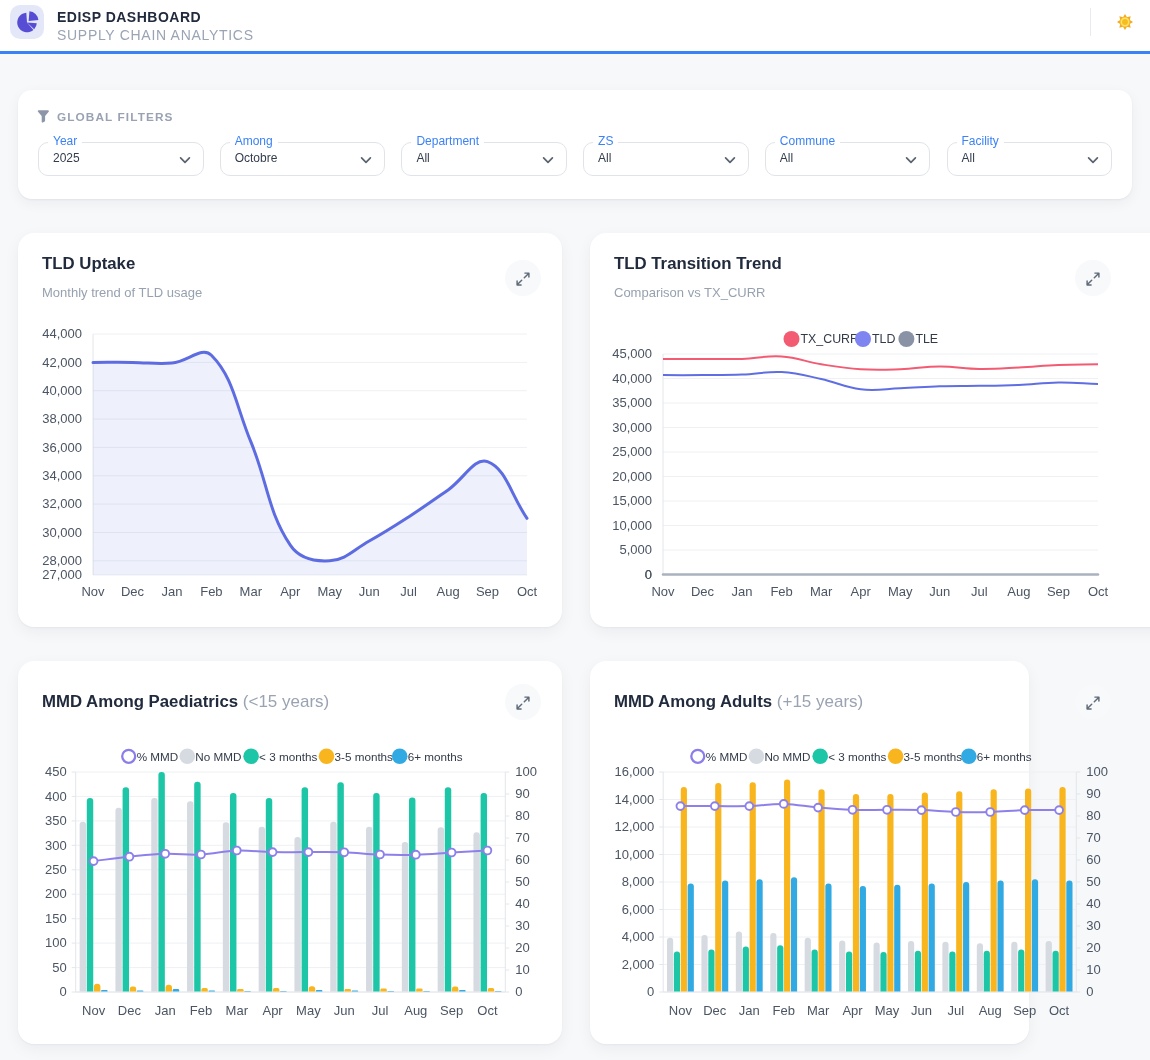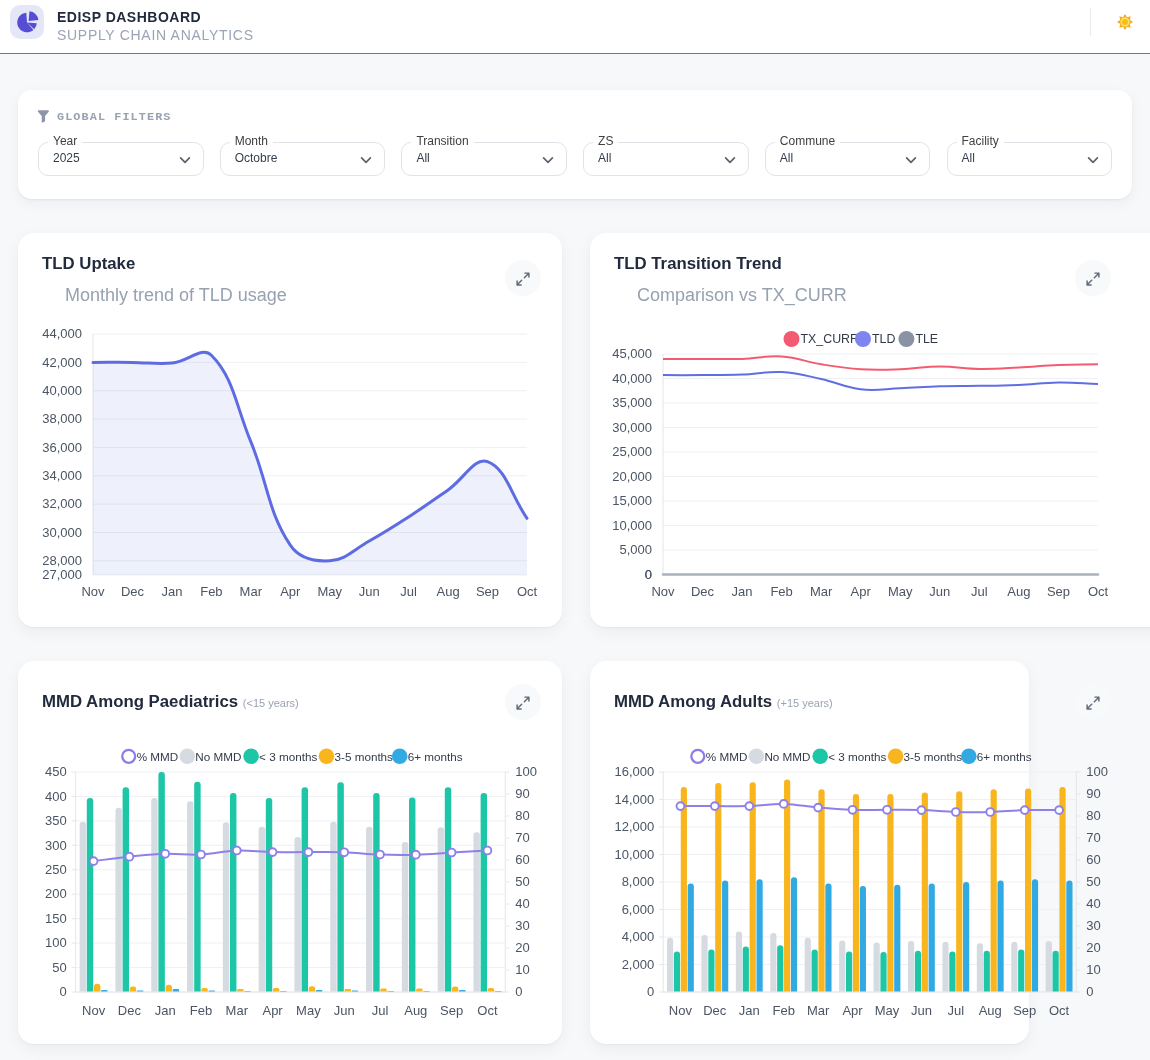--- a/index.html
+++ b/index.html
@@ -1,29 +1,29 @@
 <!DOCTYPE html>
 <html><head><meta charset="utf-8"><style>
 * { margin:0; padding:0; box-sizing:border-box; }
 html,body { width:1150px; height:1060px; background:#f6f8fa; font-family:"Liberation Sans",sans-serif; overflow:hidden; }
-.hdr { position:absolute; left:0; top:0; width:1150px; height:54px; background:#fff; border-bottom:1px solid #3b82f6; }
+.hdr { position:absolute; left:0; top:0; width:1150px; height:54px; background:#fff; border-bottom:3px solid #3b82f6; }
 .logo { position:absolute; left:10px; top:5px; width:34px; height:34px; border-radius:10px; background:#e4e7f8; }
 .htitle { position:absolute; left:57px; top:8.5px; font-size:14px; font-weight:700; color:#212b3d; letter-spacing:0.5px; }
 .hsub { position:absolute; left:57px; top:27px; font-size:14px; color:#9aa4b4; letter-spacing:0.7px; }
 .hdiv { position:absolute; left:1090px; top:8px; width:1px; height:28px; background:#e7eaef; }
-.panel { position:absolute; left:18px; top:90px; width:1114px; height:109px; background:#fff; border-radius:14px; box-shadow:0 1px 2px rgba(15,23,42,.05),0 4px 14px rgba(15,23,42,.05);font-family:Liberation Mono, monospace; }
+.panel { position:absolute; left:18px; top:90px; width:1114px; height:109px; background:#fff; border-radius:14px; box-shadow:0 1px 2px rgba(15,23,42,.05),0 4px 14px rgba(15,23,42,.05); }
 .gf { position:absolute; left:57px; top:110px; font-size:11.8px; font-weight:700; color:#99a2b3; letter-spacing:1.1px; }
 .sel { position:absolute; top:142px; width:165.7px; height:34px; border:1px solid #e0e4e9; border-radius:10px; background:#fff; }
-.sel .lab { position:absolute; left:9px; top:-9px; background:#fff; padding:0 5px; font-size:12px; font-weight:500; color:#404040; }
+.sel .lab { position:absolute; left:9px; top:-9px; background:#fff; padding:0 5px; font-size:12px; font-weight:500; color:#3b82f6; }
 .sel .val { position:absolute; left:14px; top:8px; font-size:12px; color:#333d4c; }
 .sel .chev { position:absolute; right:12px; top:13px; }
 .card { position:absolute; background:#fff; border-radius:16px; box-shadow:0 1px 2px rgba(15,23,42,.04),0 5px 16px rgba(15,23,42,.05); }
 .ctitle { position:absolute; left:24px; top:21px; font-size:16.8px; font-weight:700; color:#212b3d; }
-.yrs { font-size:11px; font-weight:400; color:#9aa3b2;text-align:center; }
-.csub { position:absolute; left:24px; top:52px; font-size:18px; color:#97a1b0;margin-left:23px; }
+.yrs { font-size:17px; font-weight:400; color:#9aa3b2;text-align:center; }
+.csub { position:absolute; left:24px; top:52px; font-size:13px; color:#97a1b0; }
 .exp { position:absolute; width:36px; height:36px; border-radius:50%; background:#f7f9fa; }
 .expsvg { position:absolute; }
 svg text { font-family:"Liberation Sans",sans-serif; }
 </style></head>
 <body>
 <div class="hdr">
   <div class="logo"></div>
   <svg style="position:absolute;left:0;top:0" width="60" height="54" viewBox="0 0 60 54">
       <path d="M27.00,22.50L33.43,29.90A9.80,9.80 0 1 1 26.32,12.72Z" fill="#564dd4"></path>
       <path d="M27.00,22.50L36.78,23.18A9.80,9.80 0 0 1 34.17,29.18Z" fill="#564dd4"></path>
@@ -45,28 +45,28 @@
   <div class="gf" style="left:39px;top:20px">GLOBAL FILTERS</div>
 </div>
 <div class="sel" style="left:38.0px">
   <span class="lab">Year</span>
   <span class="val">2025</span>
   <svg class="chev" width="12" height="8" viewBox="-6 -4 12 8">
       <path d="M-4.4,-2.1 L0,2.3 L4.4,-2.1" fill="none" stroke="#5a6370" stroke-width="1.7" stroke-linecap="round" stroke-linejoin="round"></path>
     </svg>
 </div>
 <div class="sel" style="left:219.7px">
-  <span class="lab">Month</span>
+  <span class="lab">Among</span>
   <span class="val">Octobre</span>
   <svg class="chev" width="12" height="8" viewBox="-6 -4 12 8">
       <path d="M-4.4,-2.1 L0,2.3 L4.4,-2.1" fill="none" stroke="#5a6370" stroke-width="1.7" stroke-linecap="round" stroke-linejoin="round"></path>
     </svg>
 </div>
 <div class="sel" style="left:401.4px">
-  <span class="lab">Transition</span>
+  <span class="lab">Department</span>
   <span class="val">All</span>
   <svg class="chev" width="12" height="8" viewBox="-6 -4 12 8">
       <path d="M-4.4,-2.1 L0,2.3 L4.4,-2.1" fill="none" stroke="#5a6370" stroke-width="1.7" stroke-linecap="round" stroke-linejoin="round"></path>
     </svg>
 </div>
 <div class="sel" style="left:583.1px">
   <span class="lab">ZS</span>
   <span class="val">All</span>
   <svg class="chev" width="12" height="8" viewBox="-6 -4 12 8">
       <path d="M-4.4,-2.1 L0,2.3 L4.4,-2.1" fill="none" stroke="#5a6370" stroke-width="1.7" stroke-linecap="round" stroke-linejoin="round"></path>

